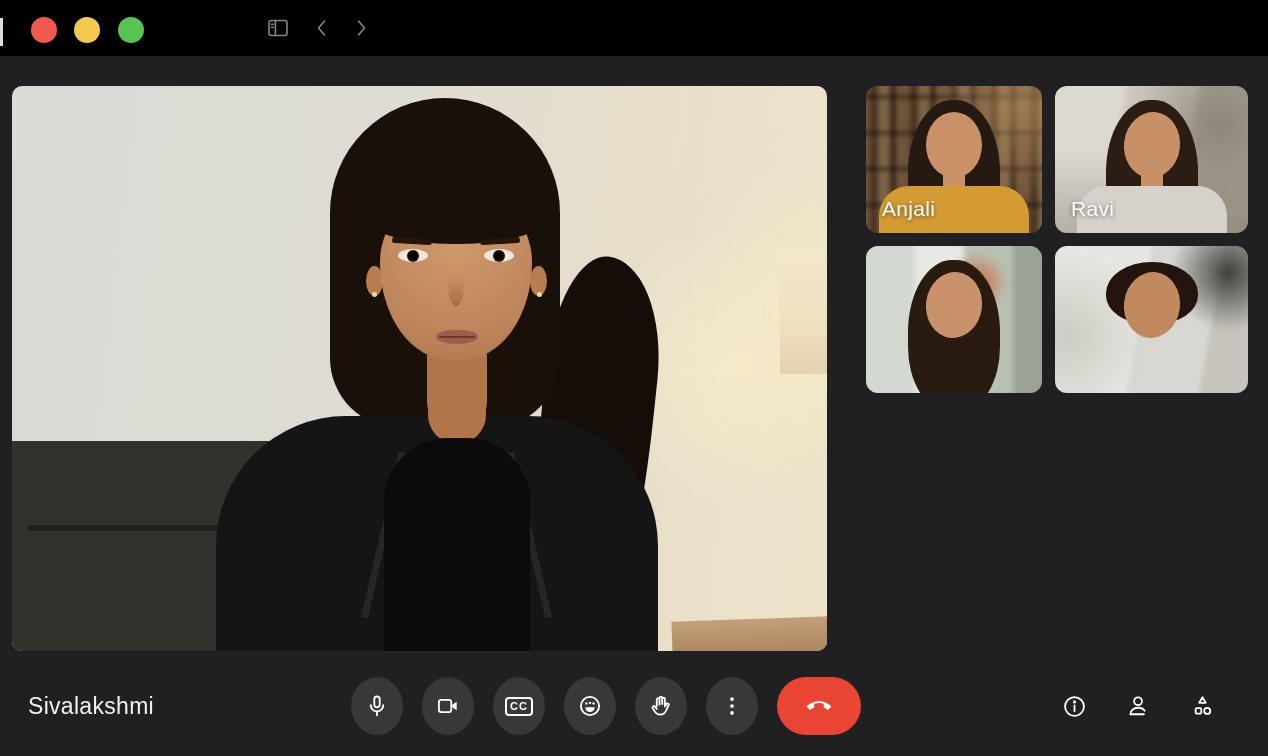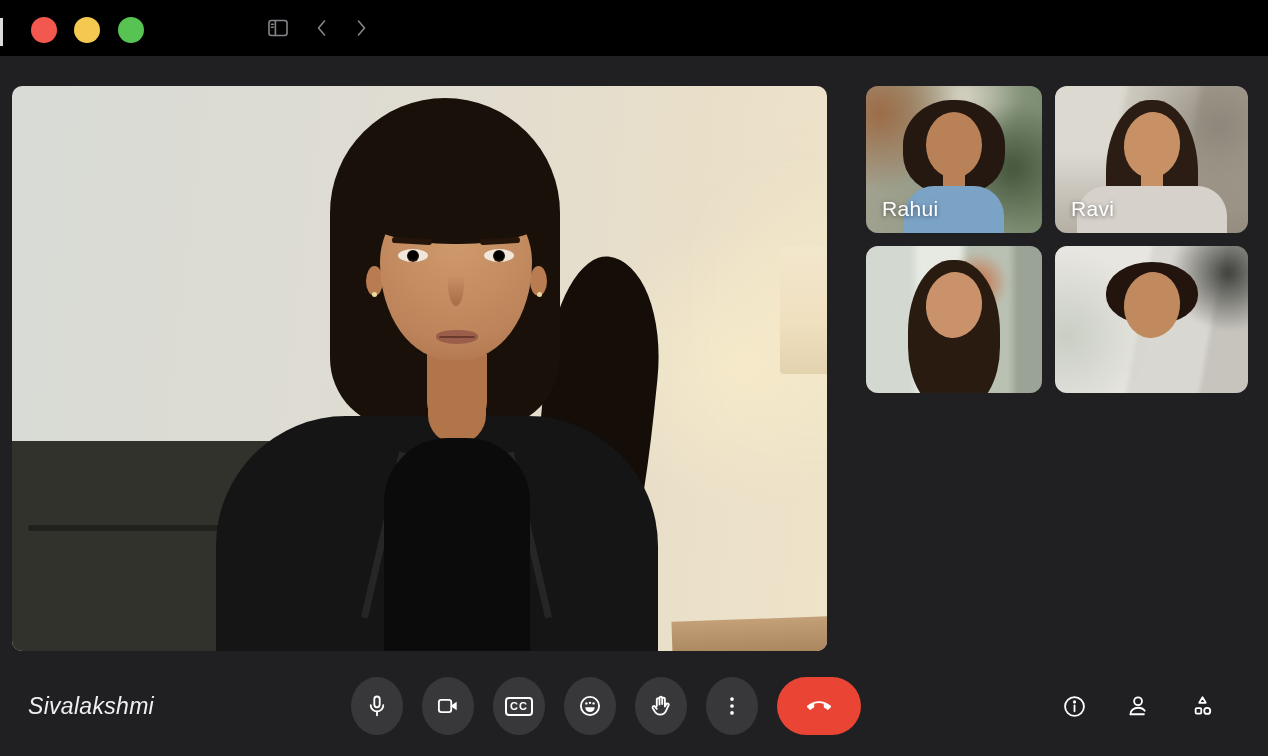--- a/index.html
+++ b/index.html
@@ -128,21 +128,21 @@
       linear-gradient(100deg, #dcd9d1 0 35%, #cbc6bc 35% 65%, #aaa496 65%); }
   .scene-office-light .bg { filter:blur(3px); background:
       radial-gradient(circle at 62% 28%, #c96b3f, transparent 18%),
       linear-gradient(90deg, #d3d8d0 0 30%, #e6eae3 30% 55%, #b9c1b3 55% 80%, #9aa396 80%); }
   .scene-kitchen-white .bg { filter:blur(2px); background:
       radial-gradient(circle at 86% 22%, #3f403d, transparent 26%),
       radial-gradient(circle at 10% 60%, #c9cec4, transparent 40%),
       linear-gradient(100deg, #e8e6e1 0 45%, #d9d7d1 45% 75%, #c6c4bd 75%); }
 
   
-  #self-name { position:absolute; left:28px; top:693px; font-size:23px; color:#f0f0f0; letter-spacing:.3px;font-style:italic; }
+  #self-name { position:absolute; left:28px; top:693px; font-size:23px; color:#f0f0f0; letter-spacing:.3px; }
   #controls-center { position:absolute; left:351px; top:677px; display:flex; gap:19px; align-items:center; }
   .ctrl-btn { width:52px; height:58px; border-radius:50%; border:none; background:var(--button-bg);
               display:flex; align-items:center; justify-content:center; cursor:pointer; flex:0 0 auto; }
   .ctrl-btn.pill { width:84px; border-radius:29px; }
   .ctrl-btn .gi { width:26px; height:26px; stroke:#fff; stroke-width:1.7; fill:none;
                   stroke-linecap:round; stroke-linejoin:round; }
   .cc-box { border:2px solid #fff; border-radius:4px; color:#fff; font-size:11px; font-weight:bold;
             padding:2px 3px; letter-spacing:1px; line-height:1; }
   #controls-right { position:absolute; left:1060px; top:679px; display:flex; gap:36px; align-items:center; }
   .icon-btn { width:28px; height:54px; background:none; border:none; cursor:pointer;
@@ -265,29 +265,29 @@
           </div>
         <div class="pm pm-eye r">
             <span></span>
           </div>
         <div class="pm pm-nose"></div>
         <div class="pm pm-lips"></div>
       </div>
     </div>
 
     <div id="grid">
-        <div class="tile scene-interior-blur hs-bob" style="--shirt: #7ba3c6; --hair: #241811; --skin: #b98157;">
+        <div class="tile scene-bookshelf hs-long" style="--shirt: #d49a33; --hair: #241a12; --skin: #c99168;">
     <div class="bg"></div>
     <div class="person">
       <div class="p-hair"></div>
       <div class="p-neck"></div>
       <div class="p-torso"></div>
       <div class="p-face"></div>
     </div>
-    <div class="tile-name">Rahui</div>
+    <div class="tile-name">Anjali</div>
   </div>
         <div class="tile scene-kitchen-light hs-long tilt" style="--shirt: #d6d1ca; --hair: #2b1d13; --skin: #c79065;">
     <div class="bg"></div>
     <div class="person">
       <div class="p-hair"></div>
       <div class="p-neck"></div>
       <div class="p-torso"></div>
       <div class="p-face"></div>
     </div>
     <div class="tile-name">Ravi</div>

